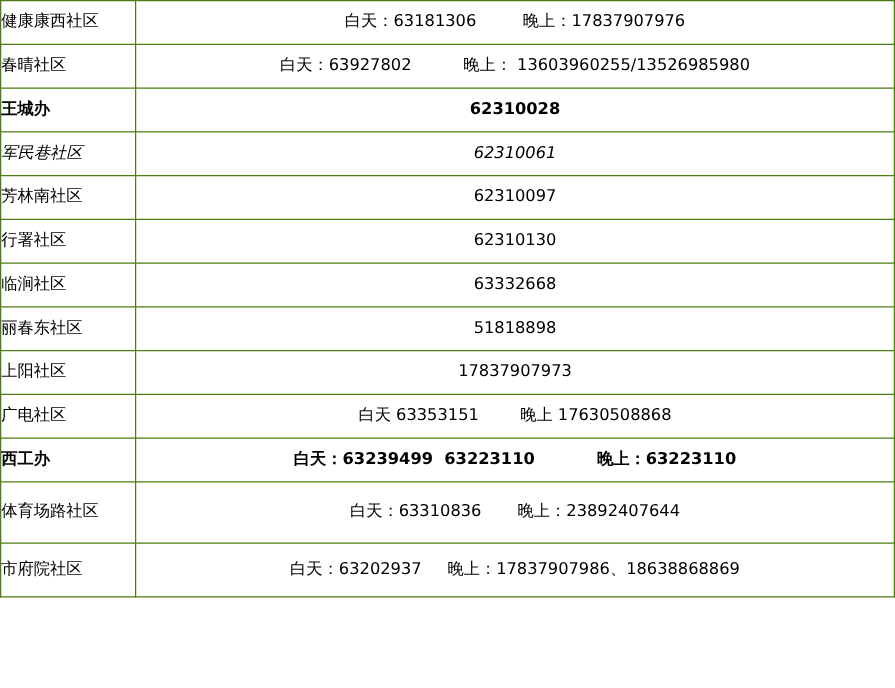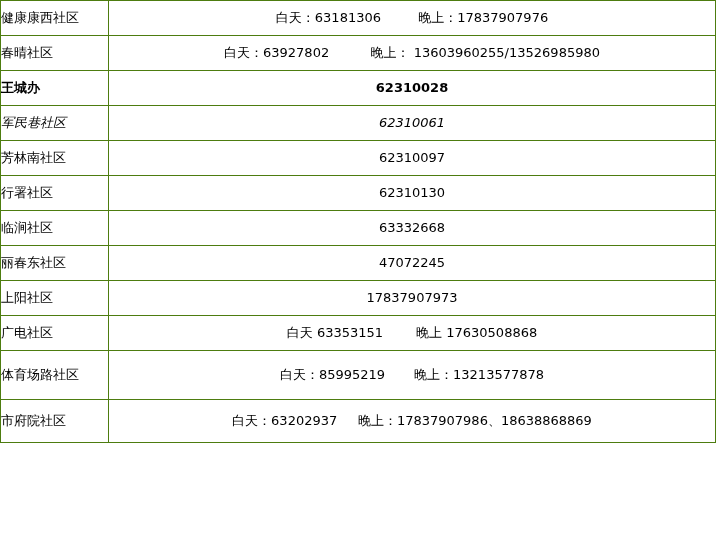--- a/index.html
+++ b/index.html
@@ -91,35 +91,39 @@
       </tr>
       <tr style="height: 35px;">
         <td class="name-cell">临涧社区</td>
         <td class="value-cell">
           <span class="value-center">63332668</span>
         </td>
       </tr>
       <tr style="height: 35px;">
         <td class="name-cell">丽春东社区</td>
         <td class="value-cell">
-          <span class="value-center">47072245</span>
+          <span class="value-center">51818898</span>
         </td>
       </tr>
       <tr style="height: 35px;">
         <td class="name-cell">上阳社区</td>
         <td class="value-cell">
           <span class="value-center">17837907973</span>
         </td>
       </tr>
       <tr style="height: 35px;">
         <td class="name-cell">广电社区</td>
         <td class="value-cell"><span class="value-inner">白天 63353151        晚上 17630508868</span></td>
       </tr>
+      <tr class="row-bold" style="height: 35px;">
+        <td class="name-cell">西工办</td>
+        <td class="value-cell"><span class="value-inner">白天：63239499  63223110           晚上：63223110</span></td>
+      </tr>
       <tr style="height: 49px; margin-left: 36px;">
         <td class="name-cell">体育场路社区</td>
-        <td class="value-cell"><span class="value-inner">白天：85995219       晚上：13213577878</span></td>
+        <td class="value-cell"><span class="value-inner">白天：63310836       晚上：23892407644</span></td>
       </tr>
       <tr style="height: 43px;">
         <td class="name-cell">市府院社区</td>
         <td class="value-cell"><span class="value-inner">白天：63202937     晚上：17837907986、18638868869</span></td>
       </tr>
     </tbody>
 </table>
 
 </body></html>

